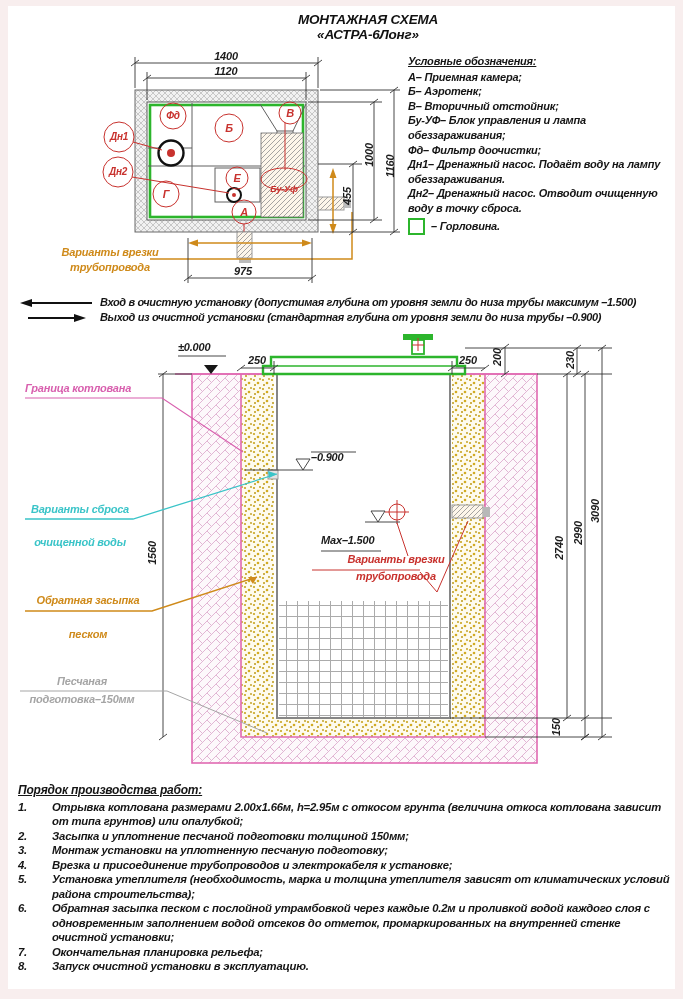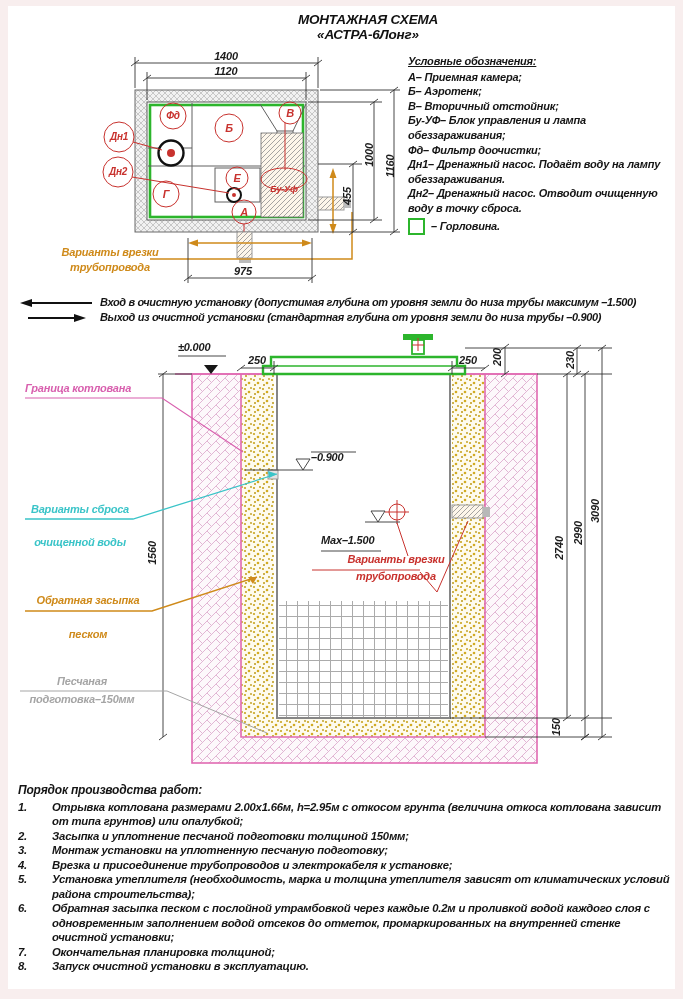--- a/index.html
+++ b/index.html
@@ -30,21 +30,21 @@
   .title-l{font-size:13.5px;color:#111;}
   .legend{position:absolute;left:408px;top:54px;width:268px;font:italic bold 11px "Liberation Sans",sans-serif;
           color:#151515;line-height:14.6px;letter-spacing:-0.2px;}
   .legend .hd{text-decoration:underline;margin-bottom:1px;}
   .neck-row{display:flex;align-items:center;gap:6px;margin-top:2px;}
   .neck-sq{width:13px;height:13px;border:2.5px solid var(--green,#2cb52c);flex:0 0 auto;}
   .io{position:absolute;left:100px;font:italic bold 11px "Liberation Sans",sans-serif;color:#151515;
       white-space:nowrap;letter-spacing:-0.35px;}
   .proc{position:absolute;left:18px;top:783px;width:652px;font:italic bold 11.3px "Liberation Sans",sans-serif;
         color:#151515;line-height:14.5px;letter-spacing:-0.2px;}
-  .proc .hd{font-size:12px;margin-bottom:2px;}
+  .proc .hd{font-size:12px;text-decoration:underline;margin-bottom:2px;}
   .prow{display:flex;}
   .pnum{flex:0 0 34px;}
   .ptxt{flex:1;}
 </style>
 </head>
 <body>
 
 <div class="stage">
   <div class="paper"></div>
 
@@ -339,20 +339,20 @@
     <div class="prow">
       <span class="pnum">5.</span>
         <span class="ptxt">Установка утеплителя (необходимость, марка и толщина утеплителя зависят от климатических условий района строительства);</span>
       </div>
     <div class="prow">
       <span class="pnum">6.</span>
         <span class="ptxt">Обратная засыпка песком с послойной утрамбовкой через каждые 0.2м и проливкой водой каждого слоя с одновременным заполнением водой отсеков до отметок, промаркированных на внутренней стенке очистной установки;</span>
       </div>
     <div class="prow">
       <span class="pnum">7.</span>
-        <span class="ptxt">Окончательная планировка толщиной;</span>
+        <span class="ptxt">Окончательная планировка рельефа;</span>
       </div>
     <div class="prow">
       <span class="pnum">8.</span>
         <span class="ptxt">Запуск очистной установки в эксплуатацию.</span>
       </div>
   </div>
 </div>
 
 </body></html>

